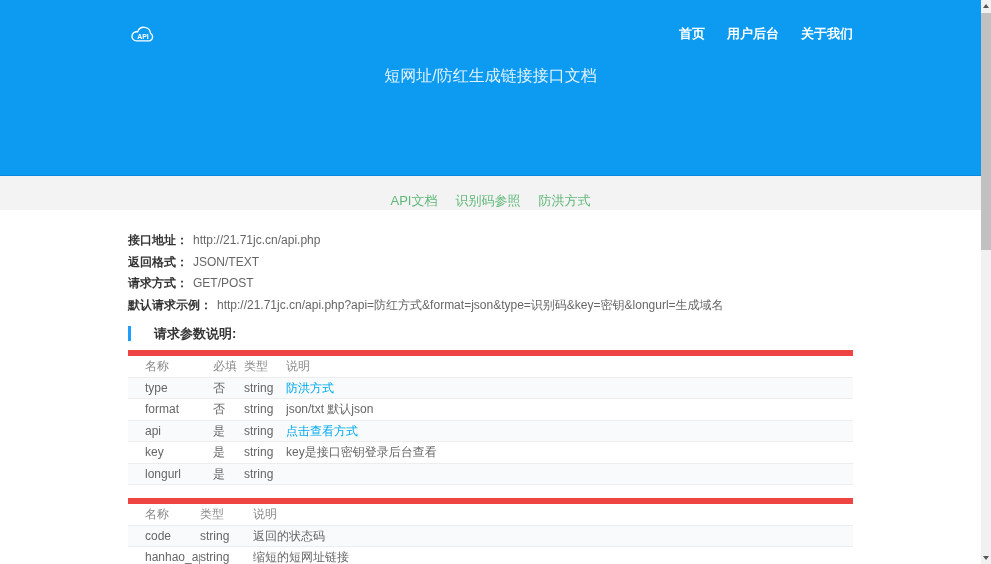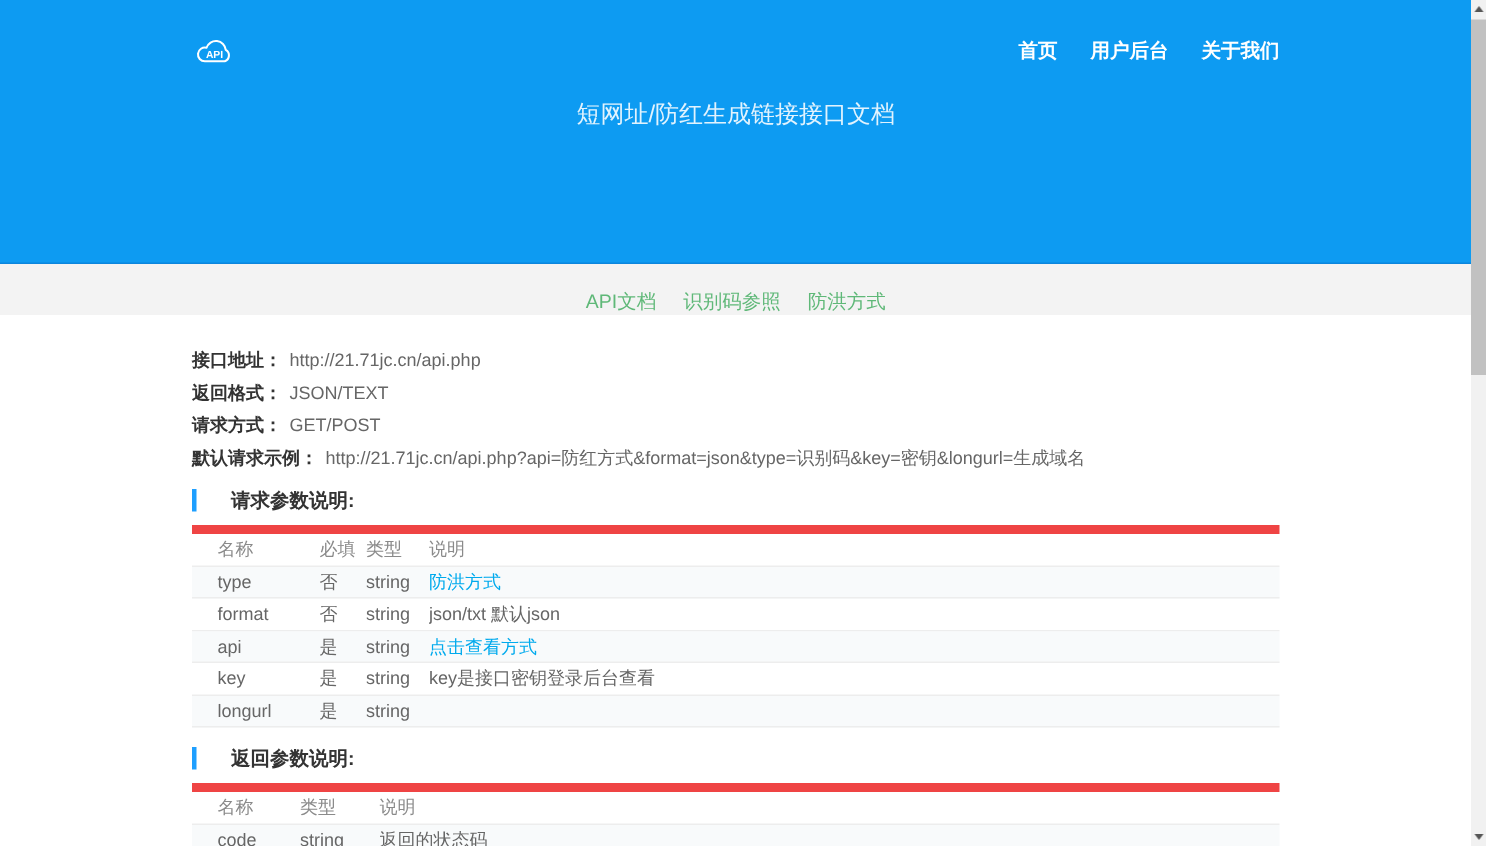--- a/index.html
+++ b/index.html
@@ -120,21 +120,20 @@
           <span class="cell">string</span>
           <span class="cell">key是接口密钥登录后台查看</span>
         </div>
         <div class="tbl-row zebra">
           <span class="cell">longurl</span>
           <span class="cell">是</span>
           <span class="cell">string</span>
         </div>
       </div>
 
-    <div class="section-title">返回参数说明:</div>
     <div class="tbl t2" id="tbl2">
         <div class="tbl-row head">
           <span class="cell">名称</span>
           <span class="cell">类型</span>
           <span class="cell">说明</span>
         </div>
         <div class="tbl-row zebra">
           <span class="cell">code</span>
           <span class="cell">string</span>
           <span class="cell">返回的状态码</span>

